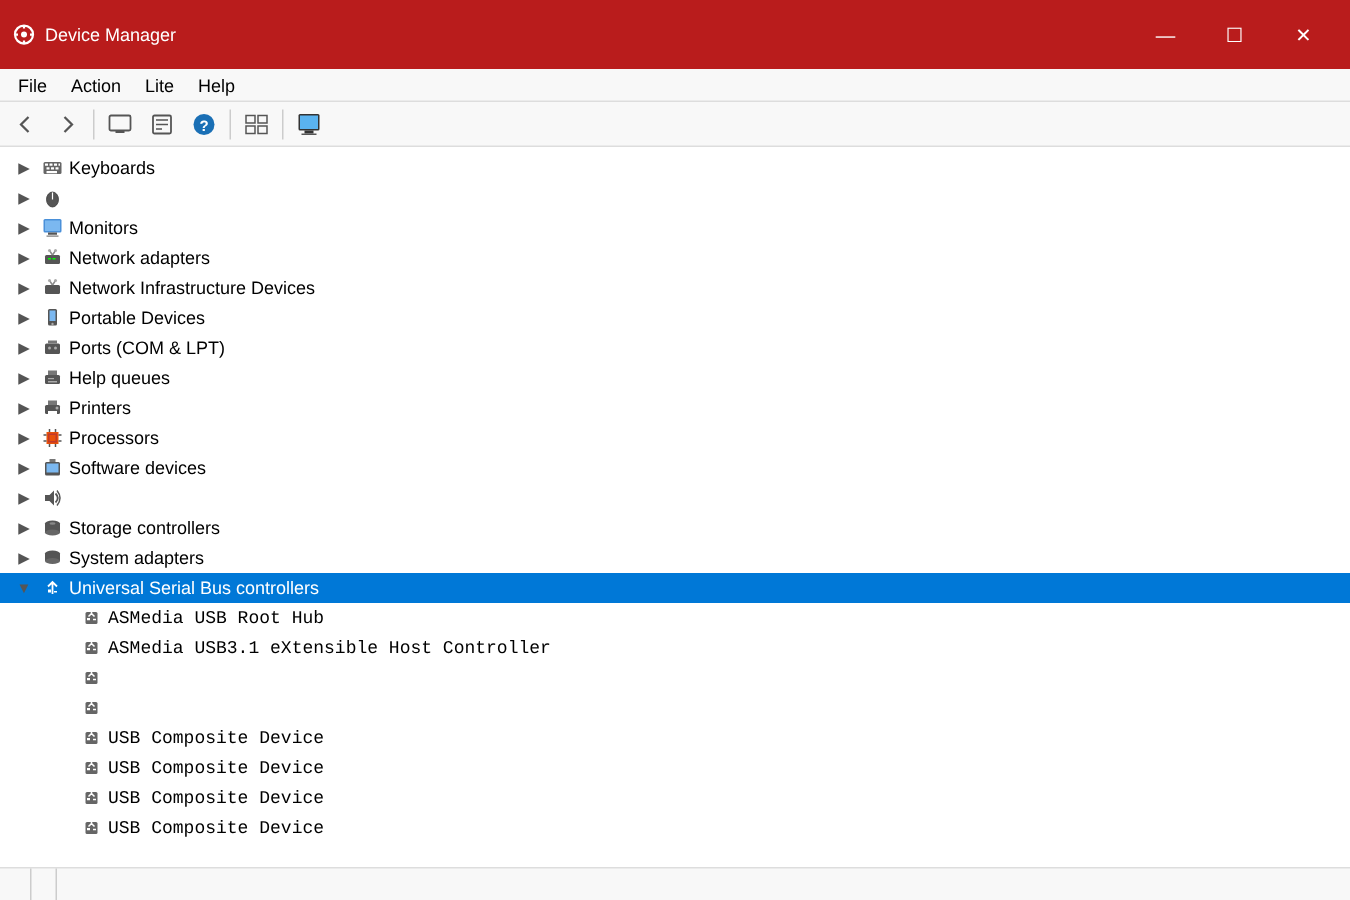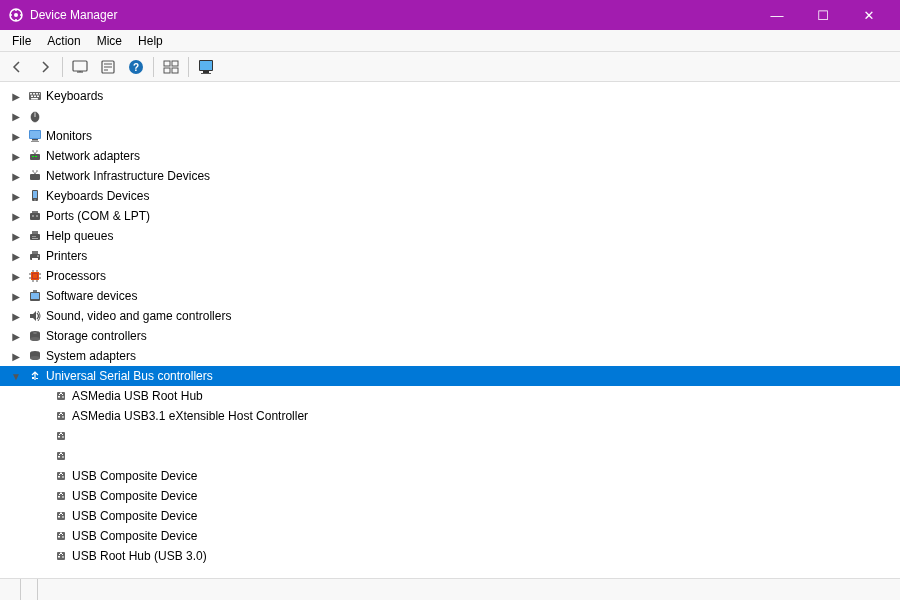--- a/index.html
+++ b/index.html
@@ -9,24 +9,24 @@
       background: #f0f0f0;
       width: 900px;
       height: 600px;
       overflow: hidden;
       display: flex;
       flex-direction: column;
     }
 
     
     .title-bar {
-      background: #a21caf;
-      display: flex;
-      align-items: center;
-      height: 30px;
+      background: #b91c1c;
+      display: flex;
+      align-items: center;
+      height: 46px;
       padding: 0 8px;
       user-select: none;
     }
     .title-bar-icon {
       width: 16px;
       height: 16px;
       margin-right: 6px;
       display: flex;
       align-items: center;
       justify-content: center;
@@ -145,20 +145,21 @@
       flex-shrink: 0;
       font-size: 13px;
     }
     .tree-label {
       font-size: 12px;
     }
 
     
     .tree-child {
       padding-left: 50px;
+      font-family: Liberation Mono, monospace;
     }
 
     
     .tree-panel::-webkit-scrollbar { width: 16px; }
     .tree-panel::-webkit-scrollbar-track { background: #f0f0f0; }
     .tree-panel::-webkit-scrollbar-thumb { background: #c0c0c0; border: 3px solid #f0f0f0; border-radius: 2px; }
 
     
     .status-bar {
       height: 22px;
@@ -197,21 +198,21 @@
   <div class="title-bar-controls">
     <button class="title-bar-btn">—</button>
     <button class="title-bar-btn">☐</button>
     <button class="title-bar-btn close">✕</button>
   </div>
 </div>
 
 <div class="menu-bar">
   <div class="menu-item">File</div>
   <div class="menu-item">Action</div>
-  <div class="menu-item">Mice</div>
+  <div class="menu-item">Lite</div>
   <div class="menu-item">Help</div>
 </div>
 
 <div class="toolbar">
   <button class="toolbar-btn">
     <svg width="16" height="16" viewBox="0 0 16 16">
         <path d="M10 3L5 8l5 5" fill="none" stroke="#555" stroke-width="1.5"></path>
       </svg>
   </button>
   <button class="toolbar-btn">
@@ -338,21 +339,21 @@
 
     <div class="tree-item">
       <div class="tree-expand">▶</div>
       <div class="tree-icon">
         <svg width="14" height="14" viewBox="0 0 14 14">
           <rect x="4" y="1" width="6" height="11" rx="1" fill="#555"></rect>
           <rect x="5" y="2" width="4" height="7" fill="#7bb8f0"></rect>
           <circle cx="7" cy="11" r="0.8" fill="#aaa"></circle>
         </svg>
       </div>
-      <span class="tree-label">Keyboards Devices</span>
+      <span class="tree-label">Portable Devices</span>
     </div>
 
     <div class="tree-item">
       <div class="tree-expand">▶</div>
       <div class="tree-icon">
         <svg width="14" height="14" viewBox="0 0 14 14">
           <rect x="2" y="4" width="10" height="7" rx="1" fill="#555"></rect>
           <circle cx="5" cy="7" r="1" fill="#aaa"></circle>
           <circle cx="9" cy="7" r="1" fill="#aaa"></circle>
           <rect x="4" y="2" width="6" height="2" fill="#777"></rect>
@@ -421,21 +422,20 @@
 
     <div class="tree-item">
       <div class="tree-expand">▶</div>
       <div class="tree-icon">
         <svg width="14" height="14" viewBox="0 0 14 14">
           <polygon points="2,5 5,5 8,2 8,12 5,9 2,9" fill="#555"></polygon>
           <path d="M9 4 Q12 7 9 10" fill="none" stroke="#555" stroke-width="1.2"></path>
           <path d="M10 2 Q14 7 10 12" fill="none" stroke="#555" stroke-width="1"></path>
         </svg>
       </div>
-      <span class="tree-label">Sound, video and game controllers</span>
     </div>
 
     <div class="tree-item">
       <div class="tree-expand">▶</div>
       <div class="tree-icon">
         <svg width="14" height="14" viewBox="0 0 14 14">
           <ellipse cx="7" cy="4" rx="5" ry="2" fill="#555"></ellipse>
           <rect x="2" y="4" width="10" height="6" fill="#555"></rect>
           <ellipse cx="7" cy="10" rx="5" ry="2" fill="#666"></ellipse>
           <ellipse cx="7" cy="4" rx="2" ry="0.8" fill="#888"></ellipse>
@@ -557,31 +557,20 @@
         <svg width="14" height="14" viewBox="0 0 14 14">
           <rect x="3" y="3" width="8" height="8" rx="1" fill="#666"></rect>
           <path d="M7 2 L7 5 M5 6 L7 4 L9 6" fill="none" stroke="white" stroke-width="1"></path>
           <rect x="4" y="7" width="2" height="1.5" fill="white"></rect>
           <rect x="8" y="7.5" width="2" height="1" fill="white"></rect>
         </svg>
       </div>
       <span class="tree-label">USB Composite Device</span>
     </div>
 
-    <div class="tree-item tree-child">
-      <div class="tree-icon">
-        <svg width="14" height="14" viewBox="0 0 14 14">
-          <rect x="3" y="3" width="8" height="8" rx="1" fill="#666"></rect>
-          <path d="M7 2 L7 5 M5 6 L7 4 L9 6" fill="none" stroke="white" stroke-width="1"></path>
-          <rect x="4" y="7" width="2" height="1.5" fill="white"></rect>
-          <rect x="8" y="7.5" width="2" height="1" fill="white"></rect>
-        </svg>
-      </div>
-      <span class="tree-label">USB Root Hub (USB 3.0)</span>
-    </div>
 
   </div>
 </div>
 
 <div class="status-bar">
   <div class="status-section"></div>
   <div class="status-section"></div>
   <div class="status-section"></div>
 </div>
 

